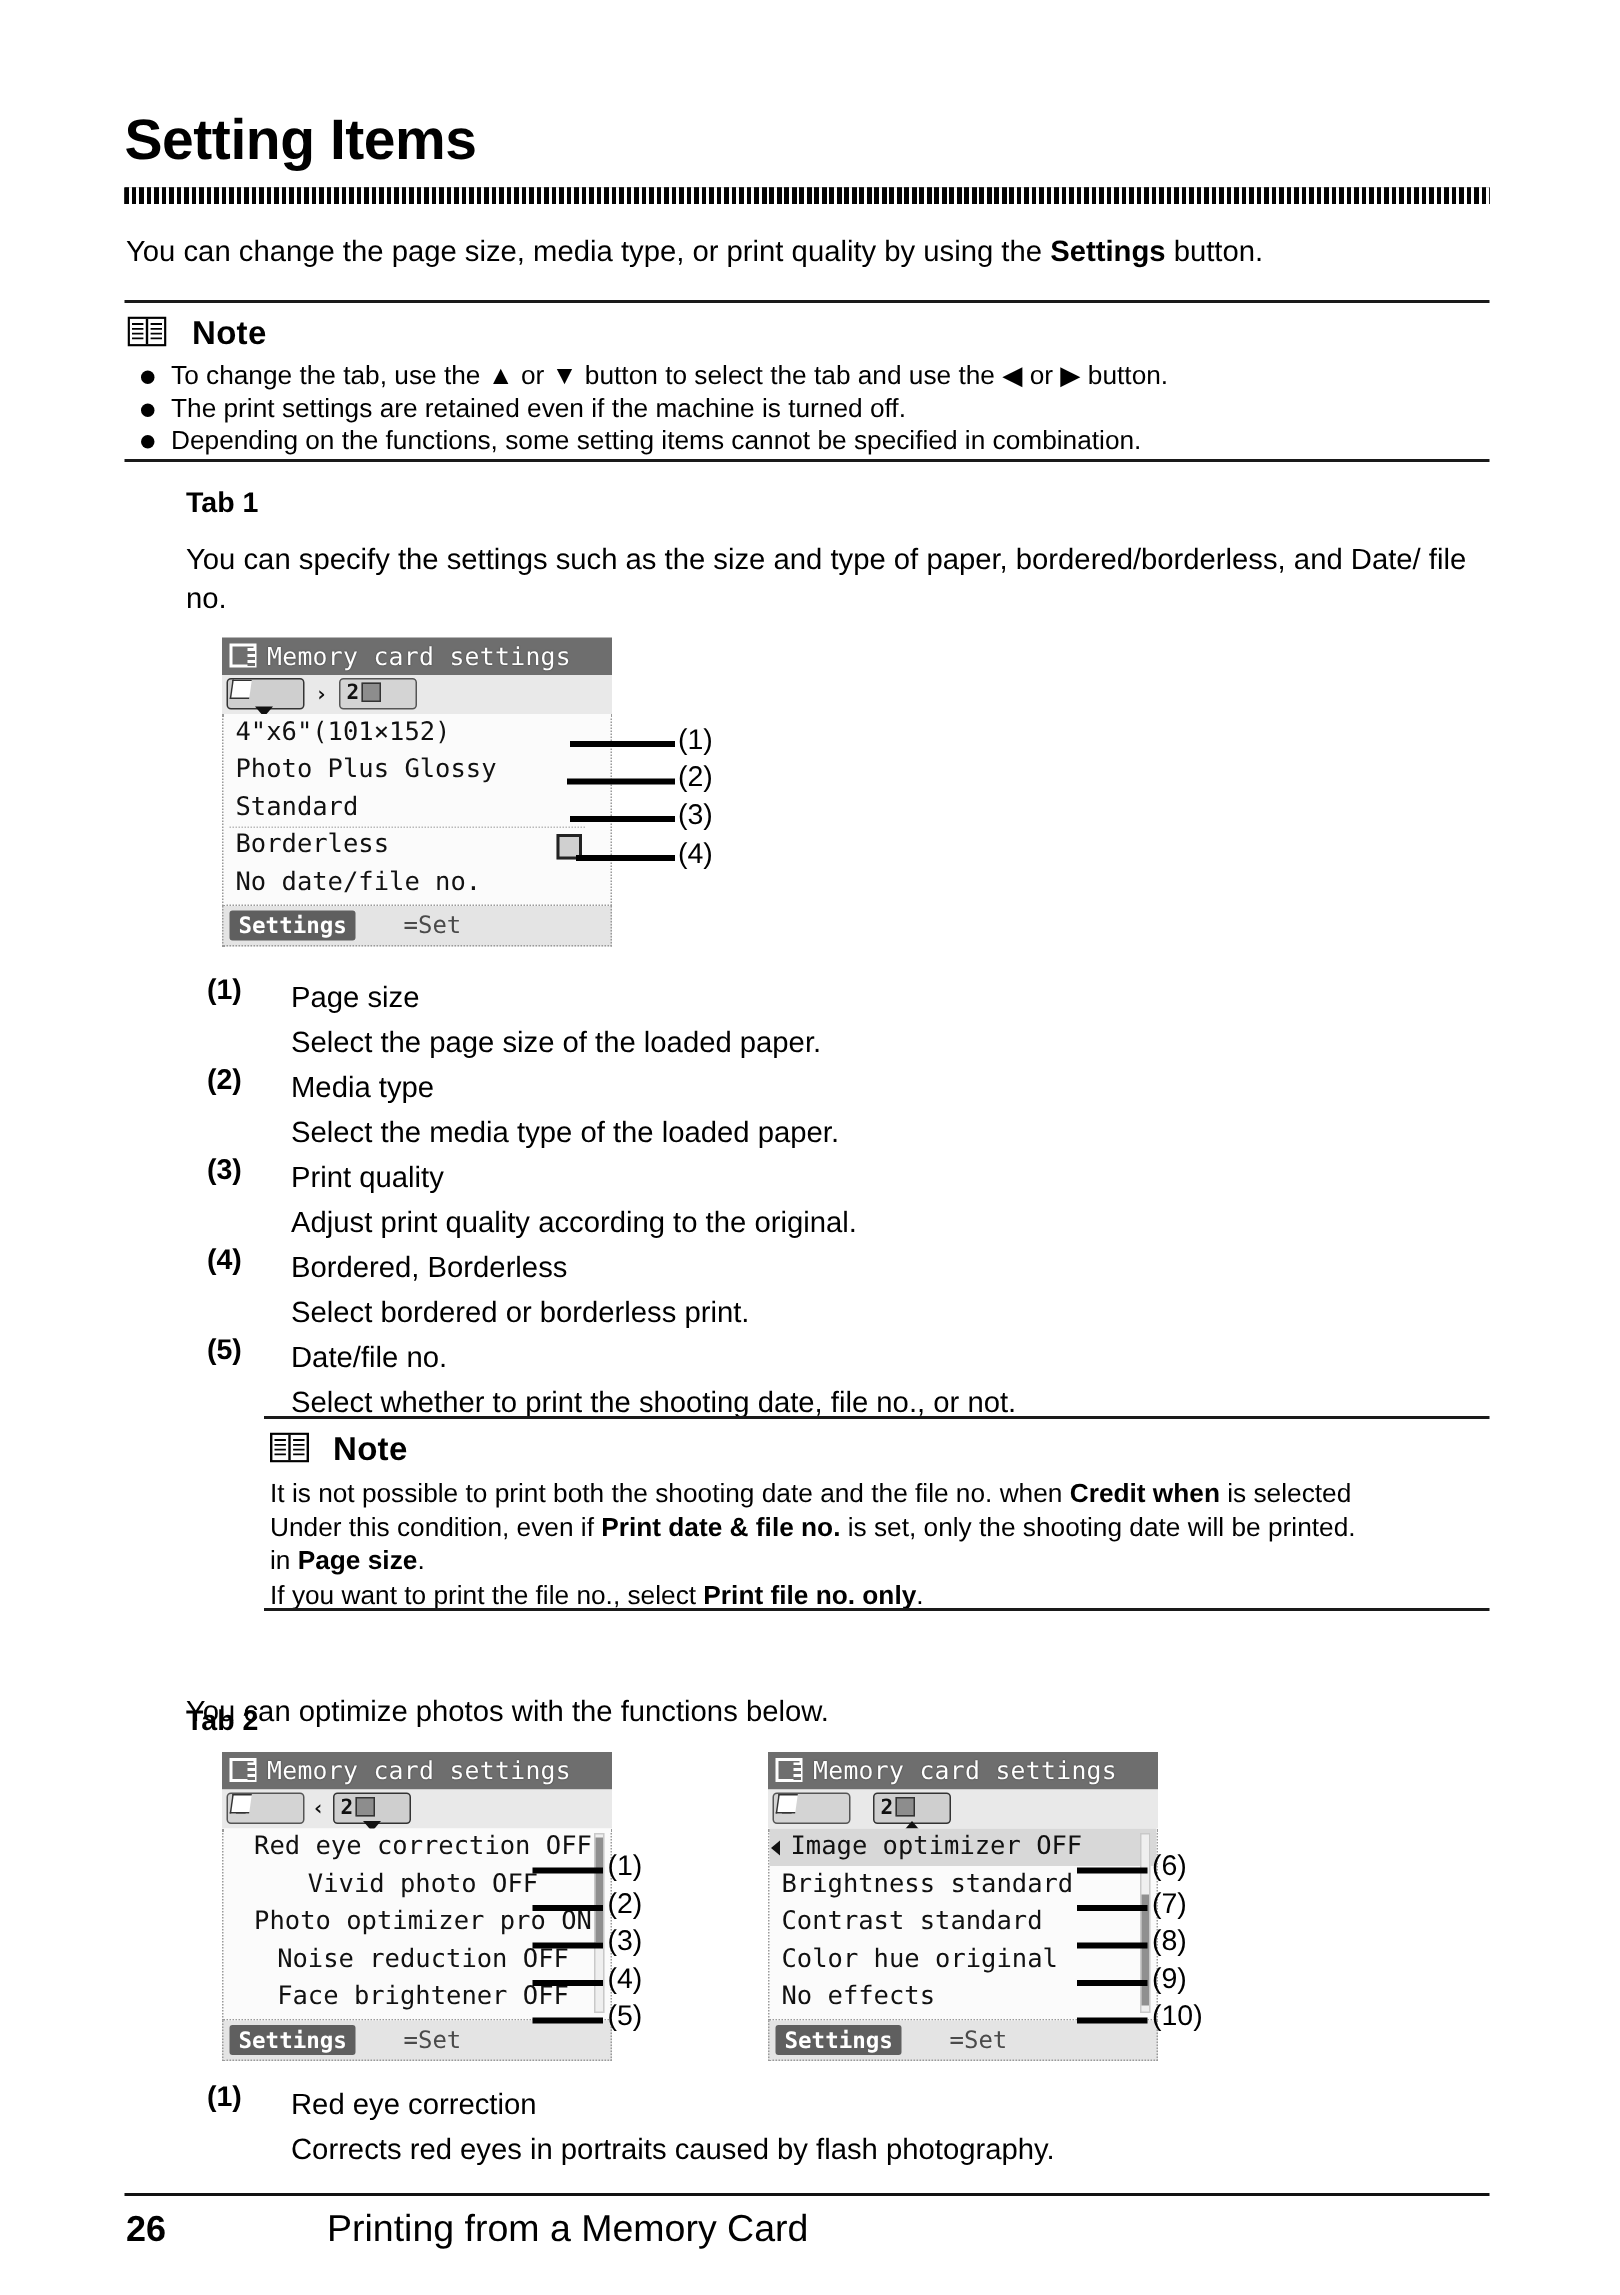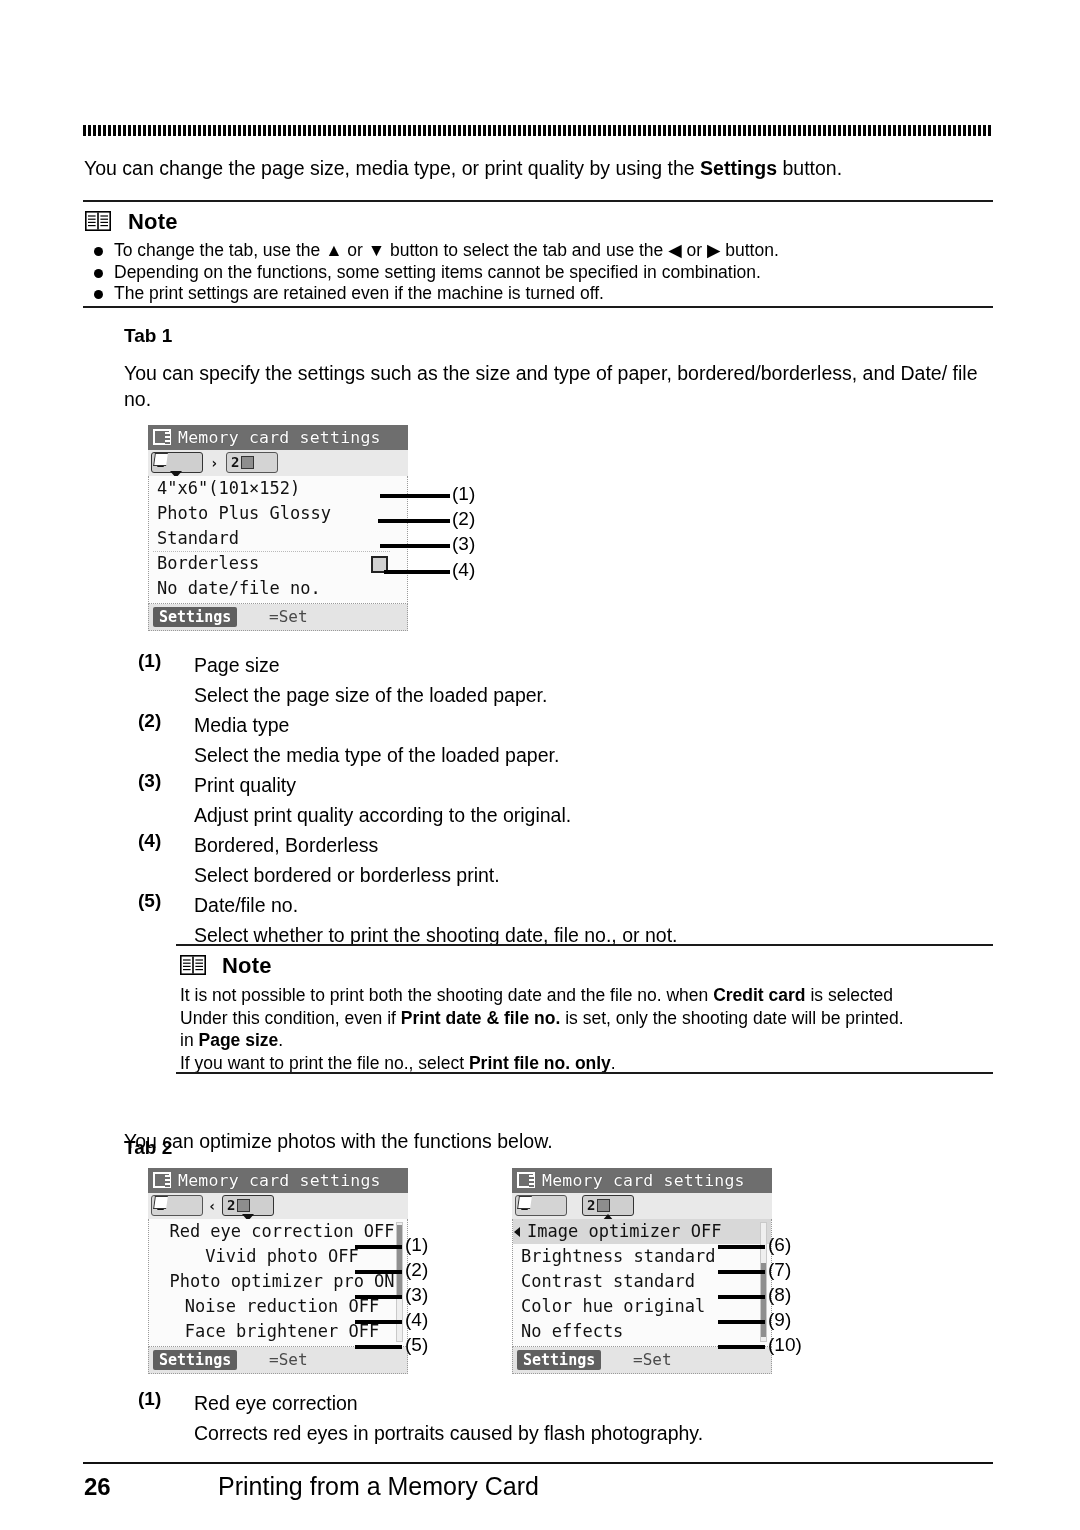--- a/index.html
+++ b/index.html
@@ -348,20 +348,21 @@
     left: 218px;
     top: 1472px;
     font-size: 25px;
   }
 </style>
 </head>
 <body>
 
 <div class="page">
 
+  <div class="title">Setting Items</div>
   <div class="title-rule"></div>
 
   <div class="intro">
     <span>You can change the page size, media type, or print quality by using the </span><span class="b">Settings</span><span> button.</span>
   </div>
 
   <div class="hr" style="top:200px;"></div>
 
   <span class="book-icon" style="left:85px; top:211px;">
     <svg width="26" height="20" viewBox="0 0 26 20">
@@ -374,22 +375,22 @@
       <line x1="15.4" y1="5" x2="23" y2="5" stroke="#000" stroke-width="1.2"></line>
       <line x1="15.4" y1="8.2" x2="23" y2="8.2" stroke="#000" stroke-width="1.2"></line>
       <line x1="15.4" y1="11.4" x2="23" y2="11.4" stroke="#000" stroke-width="1.2"></line>
       <line x1="15.4" y1="14.6" x2="23" y2="14.6" stroke="#000" stroke-width="1.2"></line>
     </svg>
   </span>
   <div class="note-head" style="left:128px; top:209px;">Note</div>
 
   <div class="note-list" style="left:84px; top:240px;">
     <div class="li"><span class="bullet"></span><span>To change the tab, use the ▲ or ▼ button to select the tab and use the ◀ or ▶ button.</span></div>
+    <div class="li"><span class="bullet"></span><span>The print settings are retained even if the machine is turned off.</span></div>
     <div class="li"><span class="bullet"></span><span>Depending on the functions, some setting items cannot be specified in combination.</span></div>
-    <div class="li"><span class="bullet"></span><span>The print settings are retained even if the machine is turned off.</span></div>
   </div>
 
   <div class="hr" style="top:306px;"></div>
 
   <div class="tab-head" style="left:124px; top:325px;">Tab 1</div>
   <div class="para" style="left:124px; top:360px; width:880px;">You can specify the settings such as the size and type of paper, bordered/borderless, and Date/ file no.</div>
 
   <div class="lcd" style="left:148px; top:425px; width:260px;">
     <div class="lcd-title">
       <span class="card-ico"></span>
@@ -472,21 +473,21 @@
       <line x1="3" y1="14.6" x2="10.6" y2="14.6" stroke="#000" stroke-width="1.2"></line>
       <line x1="15.4" y1="5" x2="23" y2="5" stroke="#000" stroke-width="1.2"></line>
       <line x1="15.4" y1="8.2" x2="23" y2="8.2" stroke="#000" stroke-width="1.2"></line>
       <line x1="15.4" y1="11.4" x2="23" y2="11.4" stroke="#000" stroke-width="1.2"></line>
       <line x1="15.4" y1="14.6" x2="23" y2="14.6" stroke="#000" stroke-width="1.2"></line>
     </svg>
   </span>
   <div class="note-head" style="left:222px; top:953px;">Note</div>
 
   <div class="note-body" style="left:180px; top:984px; width:816px;">
-    <div><span>It is not possible to print both the shooting date and the file no. when </span><span class="b">Credit card</span><span> is selected</span></div>
+    <div><span>It is not possible to print both the shooting date and the file no. when </span><span class="b">Credit when</span><span> is selected</span></div>
     <div><span>Under this condition, even if </span><span class="b">Print date &amp; file no.</span><span> is set, only the shooting date will be printed.</span></div>
     <div><span>in </span><span class="b">Page size</span><span>.</span></div>
     <div><span>If you want to print the file no., select </span><span class="b">Print file no. only</span><span>.</span></div>
   </div>
 
   <div class="hr" style="left:176px; width:817px; top:1072px;"></div>
 
   <div class="tab-head" style="left:124px; top:1137px;">Tab 2</div>
   <div class="para" style="left:124px; top:1128px; width:880px;">You can optimize photos with the functions below.</div>
 

